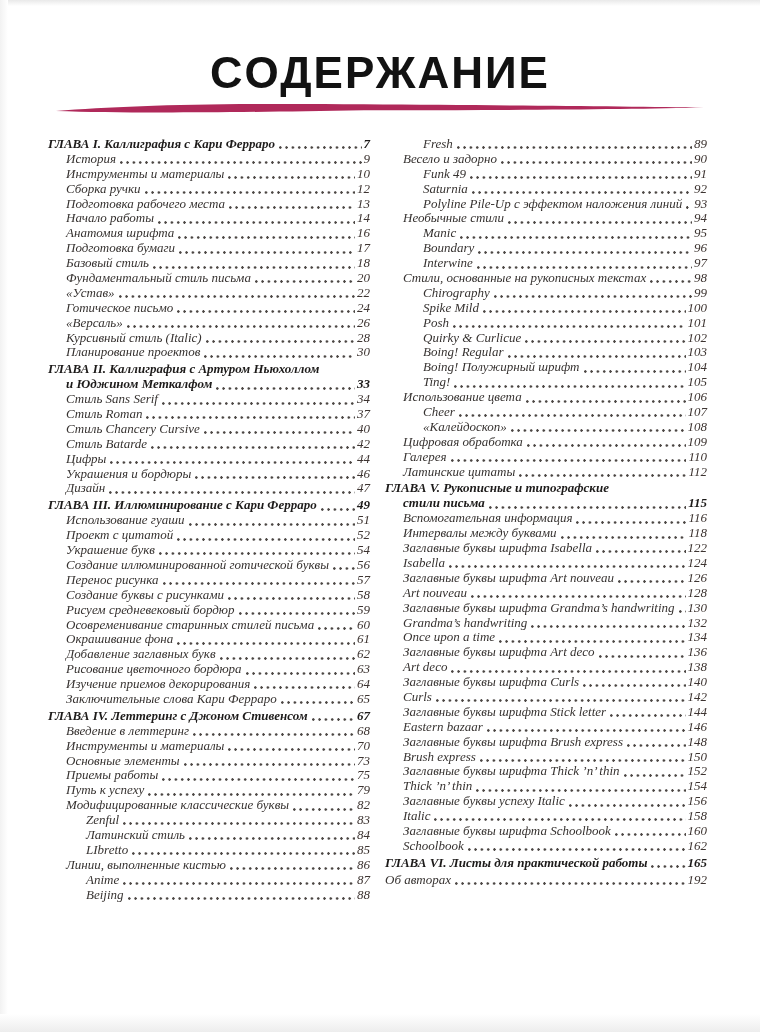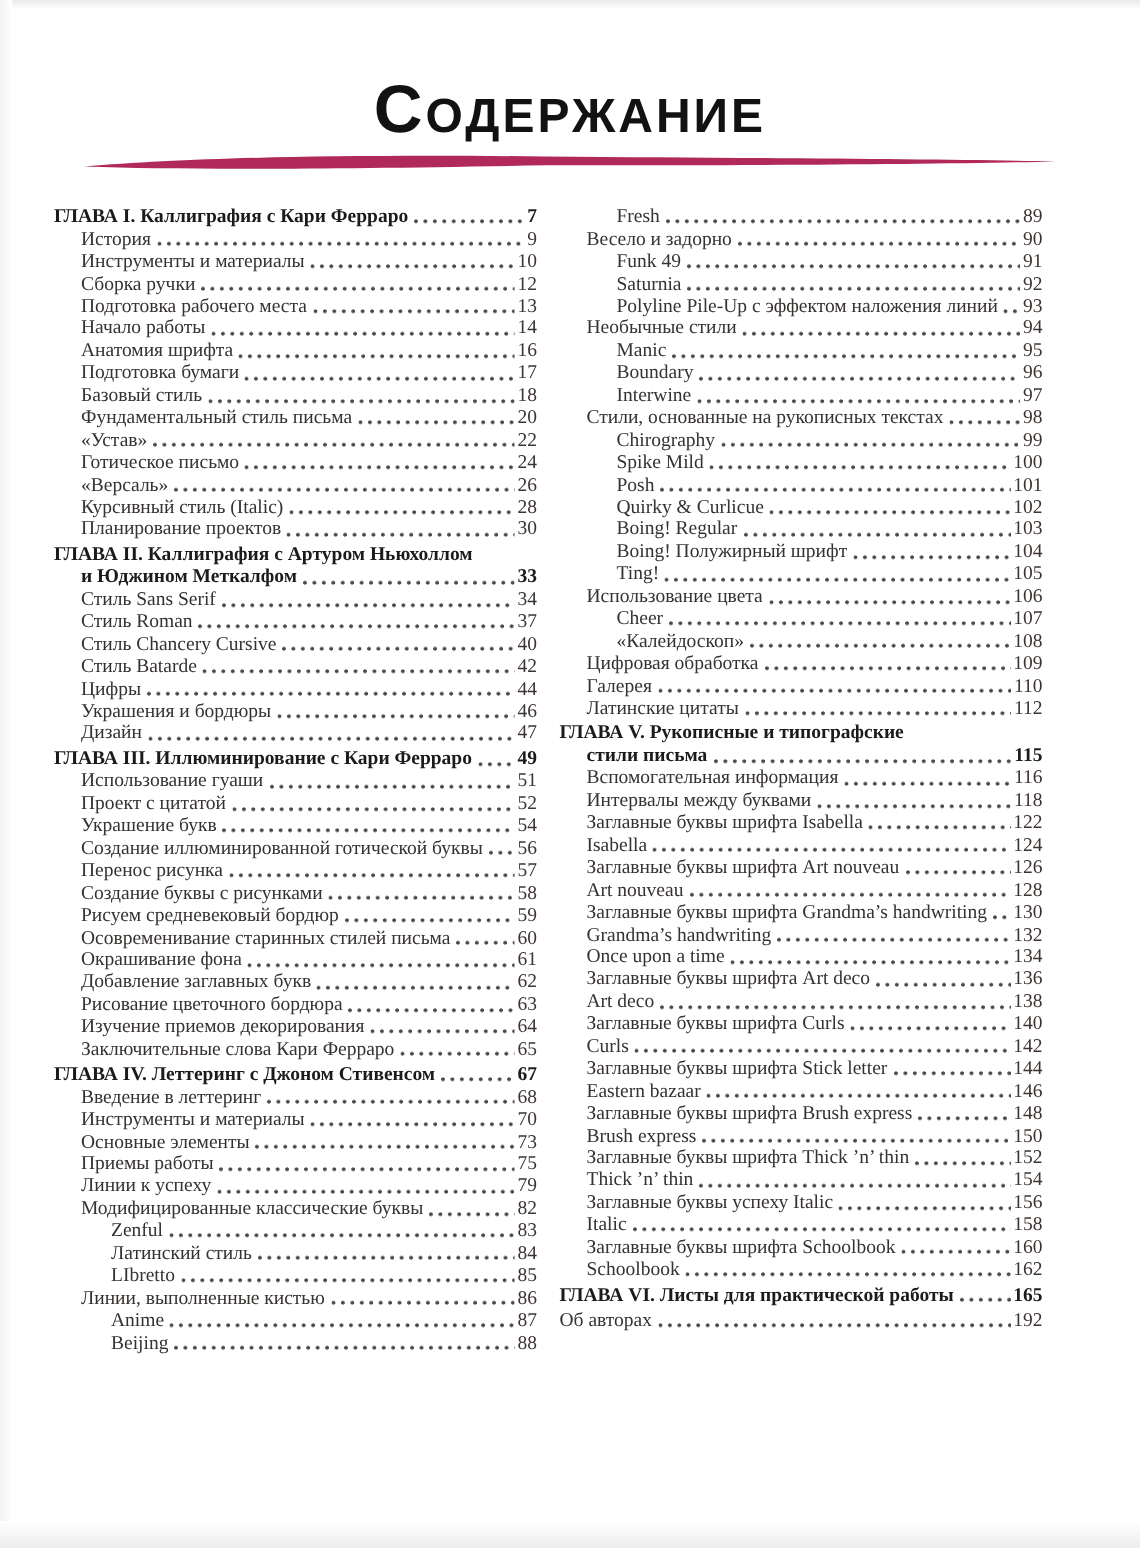--- a/index.html
+++ b/index.html
@@ -21,29 +21,29 @@
   }
   .edge-left {
     position: absolute; top: 0; left: 0; bottom: 0; width: 8px;
     background: linear-gradient(90deg, #f2f2f2, #ffffff);
   }
   .title-wrap { padding-top: 50px; text-align: center; position: relative; }
   .page-title {
     font-family: "Liberation Sans", "DejaVu Sans", sans-serif;
     font-weight: bold;
     font-stretch: condensed;
-    font-size: 32px;
+    font-size: 44px;
     letter-spacing: 2px;
     line-height: 1;
     color: #121212;
   }
   .page-title::first-letter { font-size: 45px; }
   .brush { display: block; margin: 5px auto 0 auto; }
 
-  .columns { display: flex; padding-left: 36px; margin-top: 19px; }
+  .columns { display: flex; padding-left: 48px; margin-top: 19px; font-style: italic; }
   .col { width: 322px; flex: 0 0 322px; }
   .col + .col { margin-left: 15px; }
 
   .row {
     display: flex;
     align-items: baseline;
     font-size: 13px;
     line-height: 14.9px;
     height: 14.9px;
     white-space: nowrap;
@@ -292,21 +292,21 @@
         <span class="lbl">Основные элементы</span>
         <span class="dots"></span>
         <span class="pg">73</span>
       </div>
       <div class="row lv1">
         <span class="lbl">Приемы работы</span>
         <span class="dots"></span>
         <span class="pg">75</span>
       </div>
       <div class="row lv1">
-        <span class="lbl">Линии к успеху</span>
+        <span class="lbl">Путь к успеху</span>
         <span class="dots"></span>
         <span class="pg">79</span>
       </div>
       <div class="row lv1">
         <span class="lbl">Модифицированные классические буквы</span>
         <span class="dots"></span>
         <span class="pg">82</span>
       </div>
       <div class="row lv2">
         <span class="lbl">Zenful</span>

